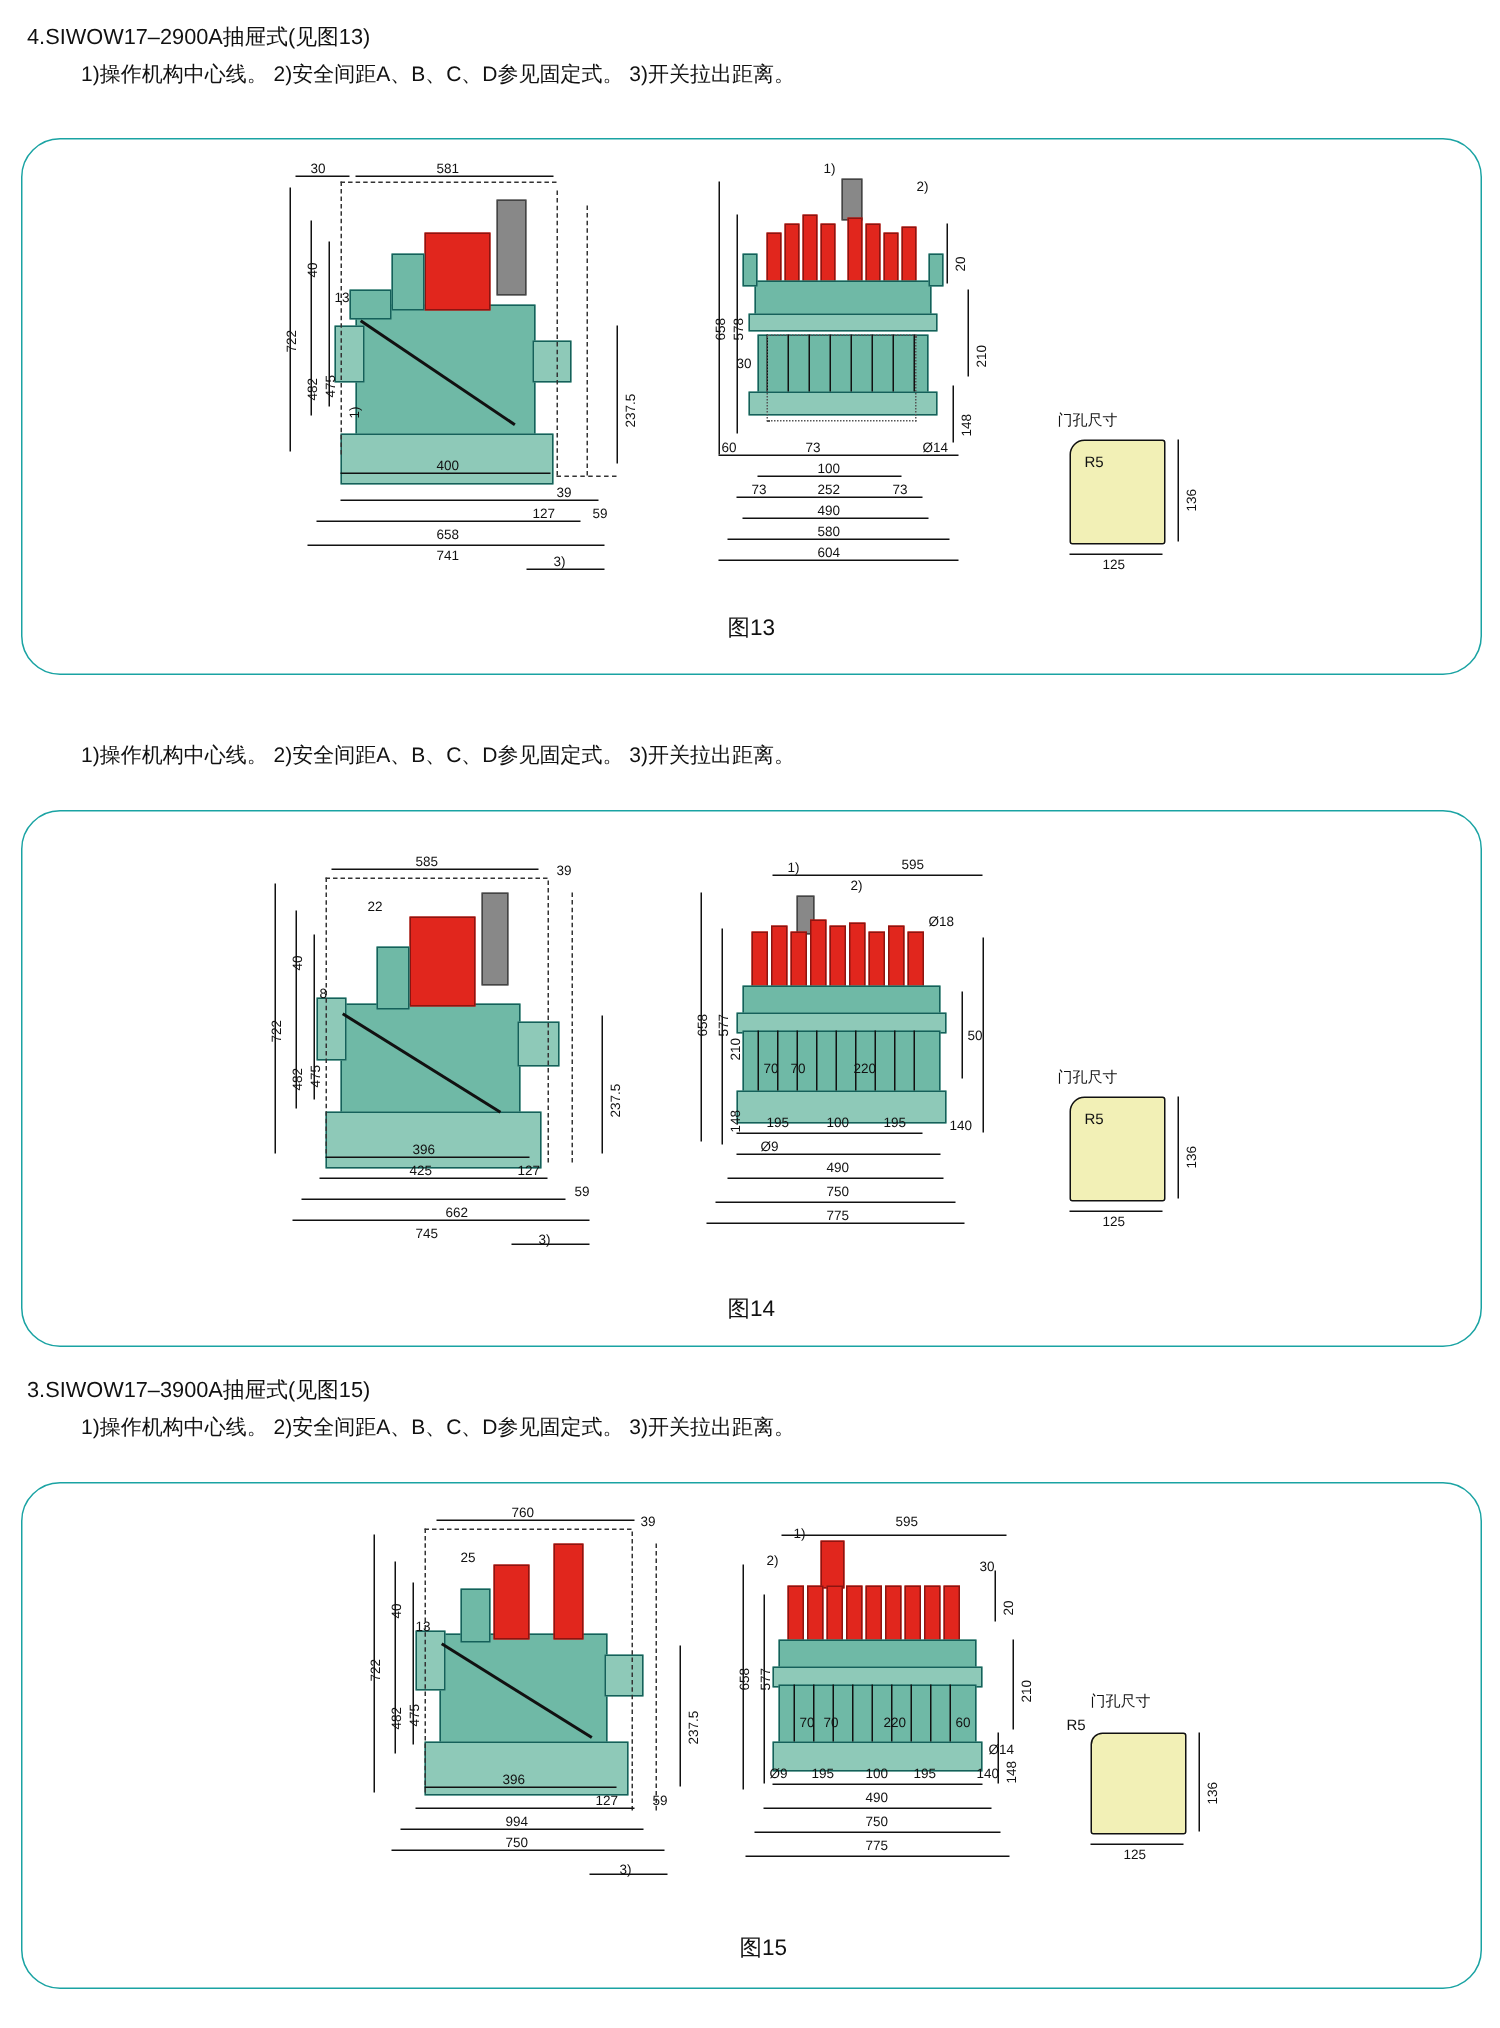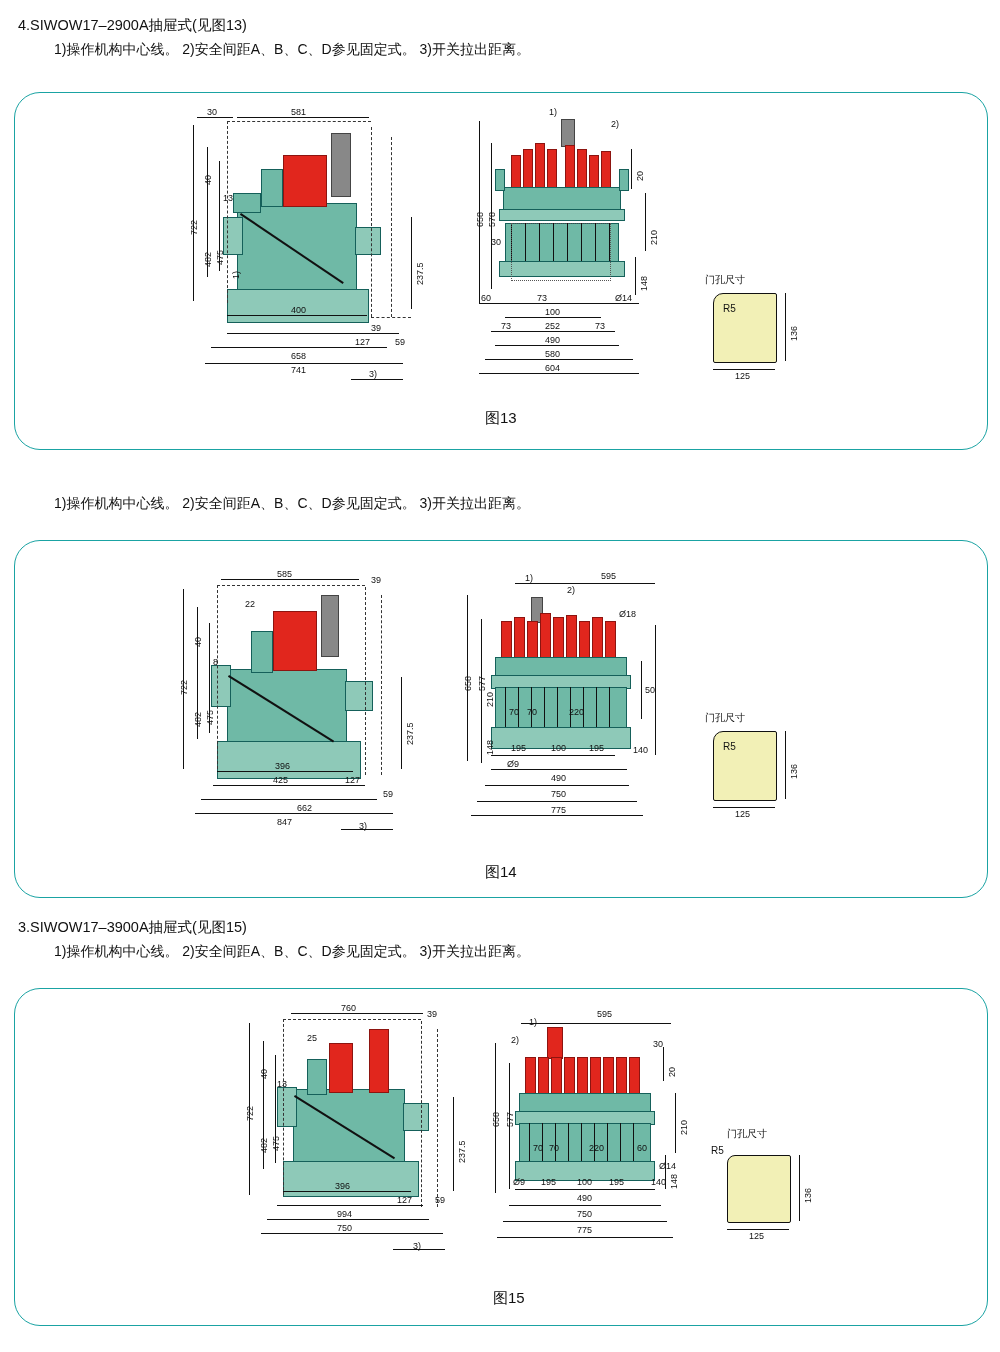--- a/index.html
+++ b/index.html
@@ -210,21 +210,21 @@
       <div class="dimv" style="left:38px;top:82px;">40</div>
       <div class="dim" style="left:58px;top:92px;">8</div>
       <div class="dimv" style="left:24px;top:130px;">722</div>
       <div class="dimv" style="left:38px;top:162px;">482</div>
       <div class="dimv" style="left:50px;top:160px;">475</div>
       <div class="dim" style="left:120px;top:196px;">396</div>
       <div class="dim" style="left:118px;top:210px;">425</div>
       <div class="dim" style="left:190px;top:210px;">127</div>
       <div class="dim" style="left:228px;top:224px;">59</div>
       <div class="dim" style="left:122px;top:238px;margin-left:20px;">662</div>
-      <div class="dim" style="left:122px;top:252px;">847</div>
+      <div class="dim" style="left:122px;top:252px;">745</div>
       <div class="dimv" style="left:250px;top:180px;">237.5</div>
       <div class="dim" style="left:204px;top:256px;">3)</div>
     </div>
 
     <div class="dw" style="left:440px;top:24px;width:240px;height:300px;">
       <div class="gray" style="left:76px;top:32px;width:10px;height:24px;"></div>
       <div class="dim" style="left:70px;top:8px;">1)</div>
       <div class="dim" style="left:112px;top:20px;">2)</div>
       <div class="dim" style="left:146px;top:6px;">595</div>
       <div class="ln lnh" style="left:60px;top:18px;width:140px;"></div>

